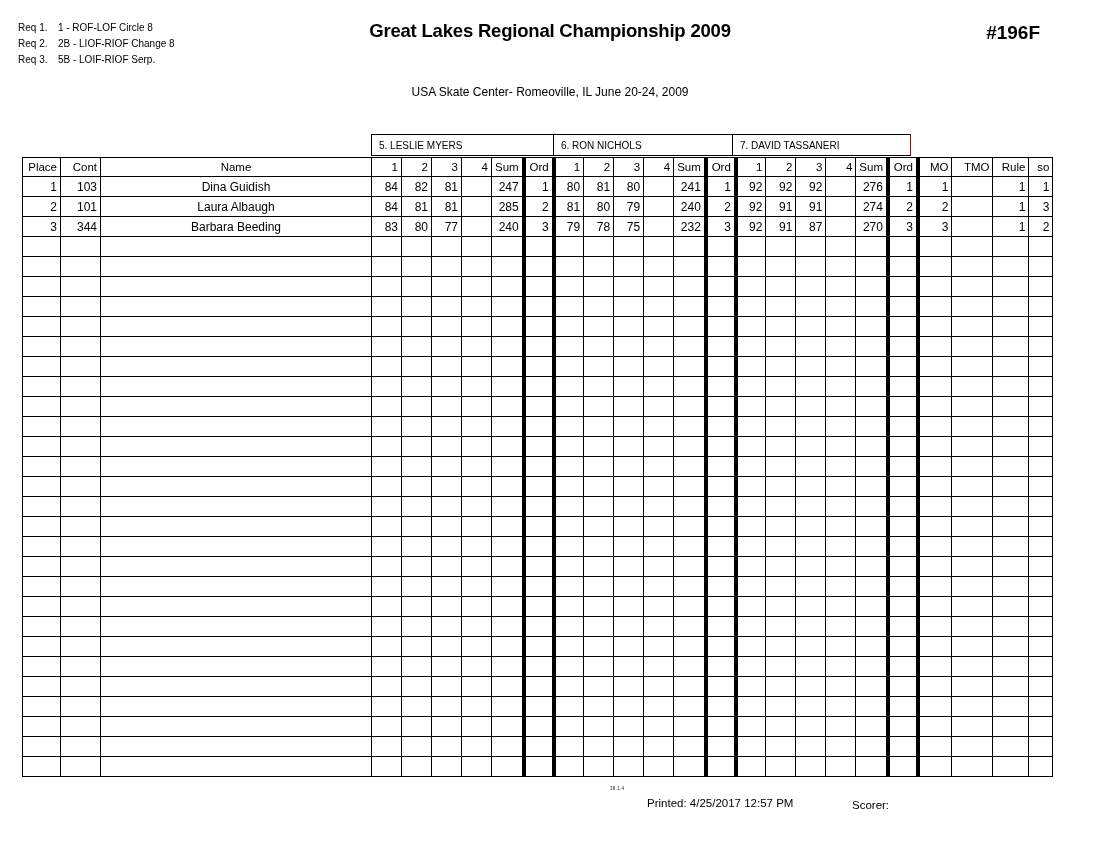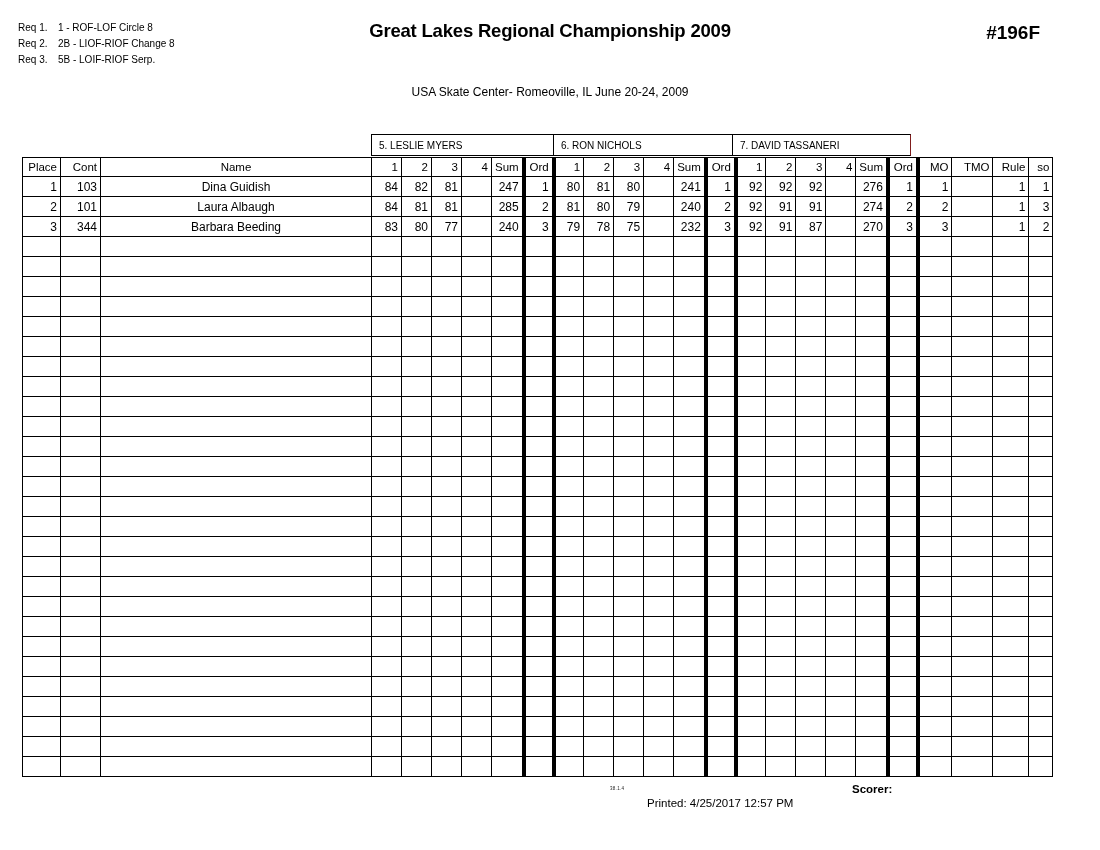--- a/index.html
+++ b/index.html
@@ -138,23 +138,22 @@
   }
   #footer .printed {
     position: absolute;
     left: 647px;
     top: 14px;
     white-space: nowrap;
   }
   #footer .scorer {
     position: absolute;
     left: 852px;
-    top: 0px;
+    top: 16px;
     white-space: nowrap;
-    font-weight: bold;
   }
 </style>
 </head>
 <body>
 
 <div id="reqs">
   <span class="req-line">
     <span class="req-lbl">Req</span>
     <span class="req-num">1.</span>
     <span class="req-txt">1 - ROF-LOF Circle 8</span>

